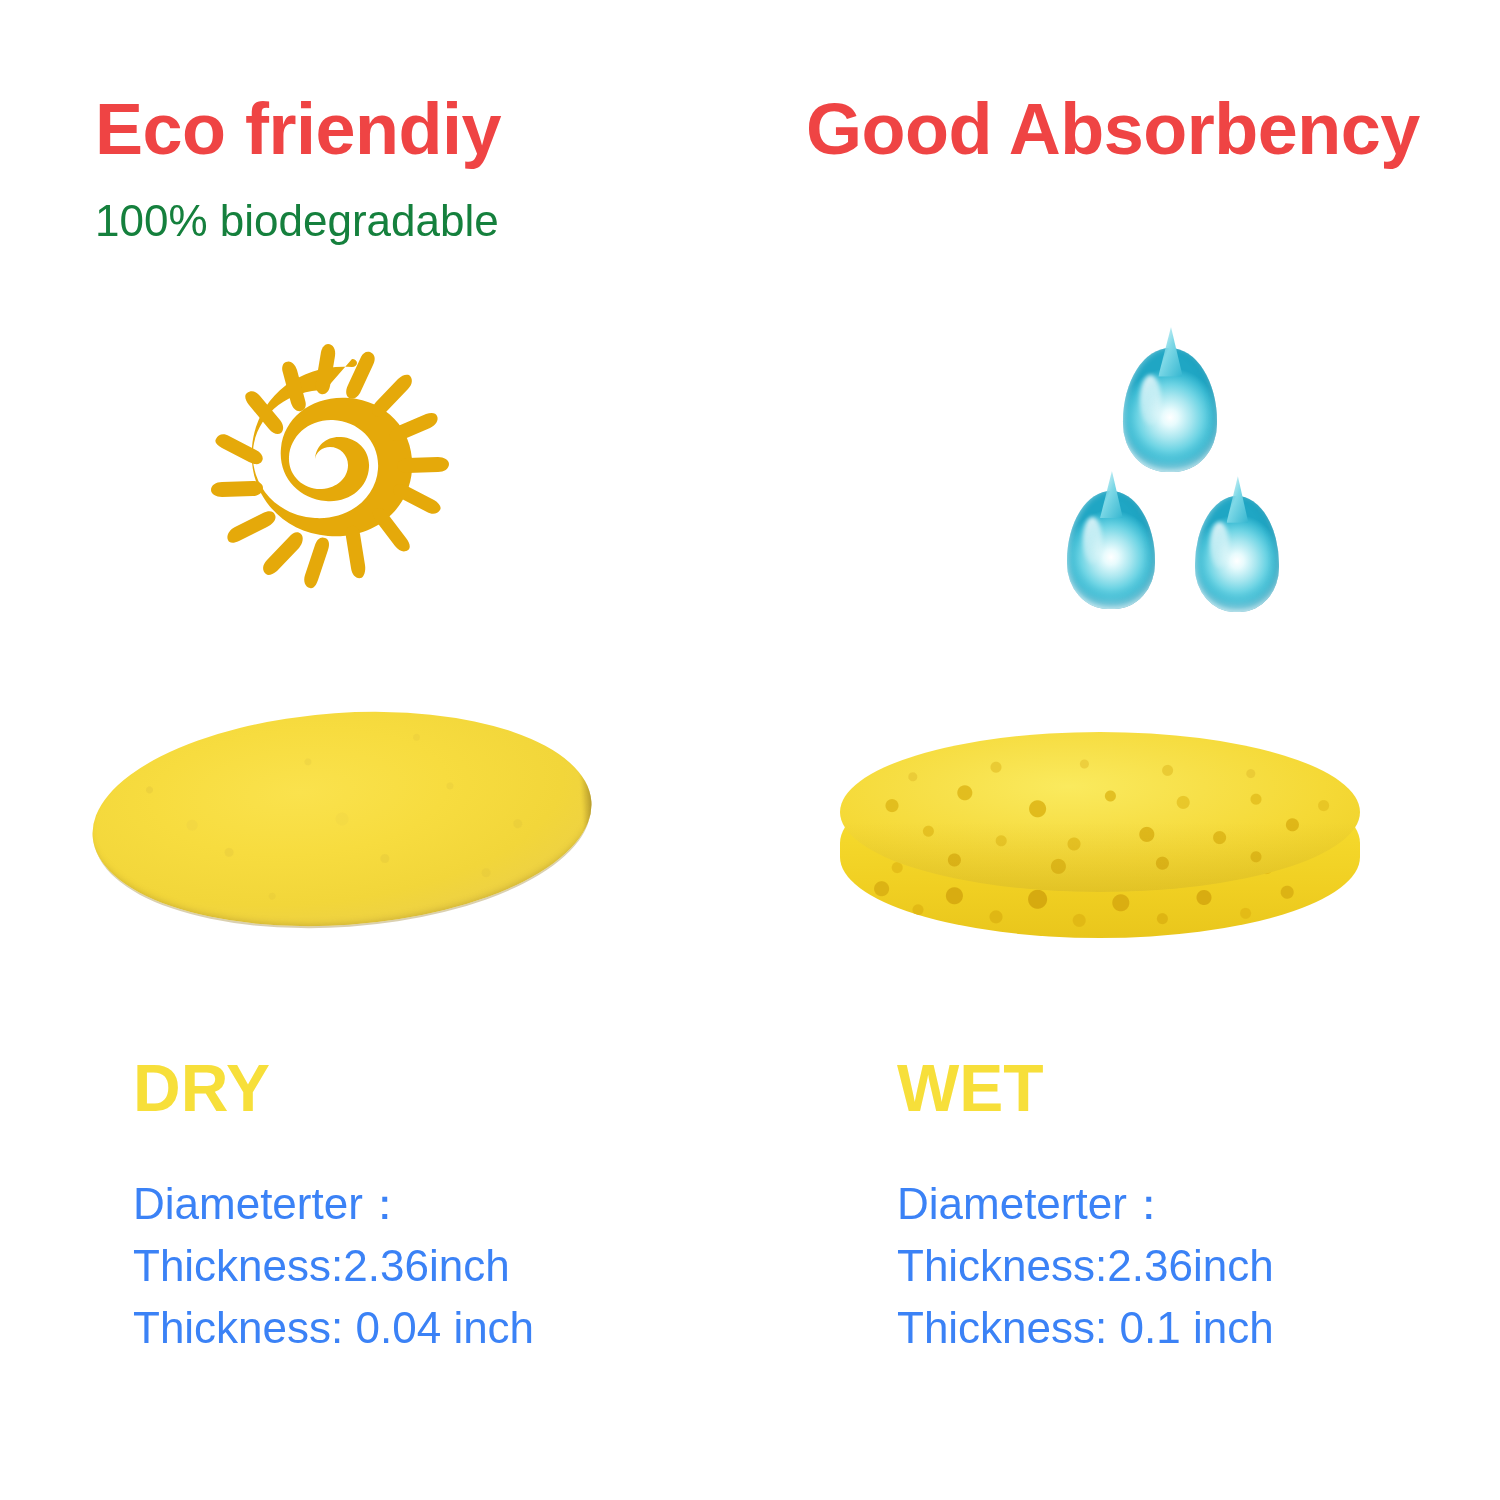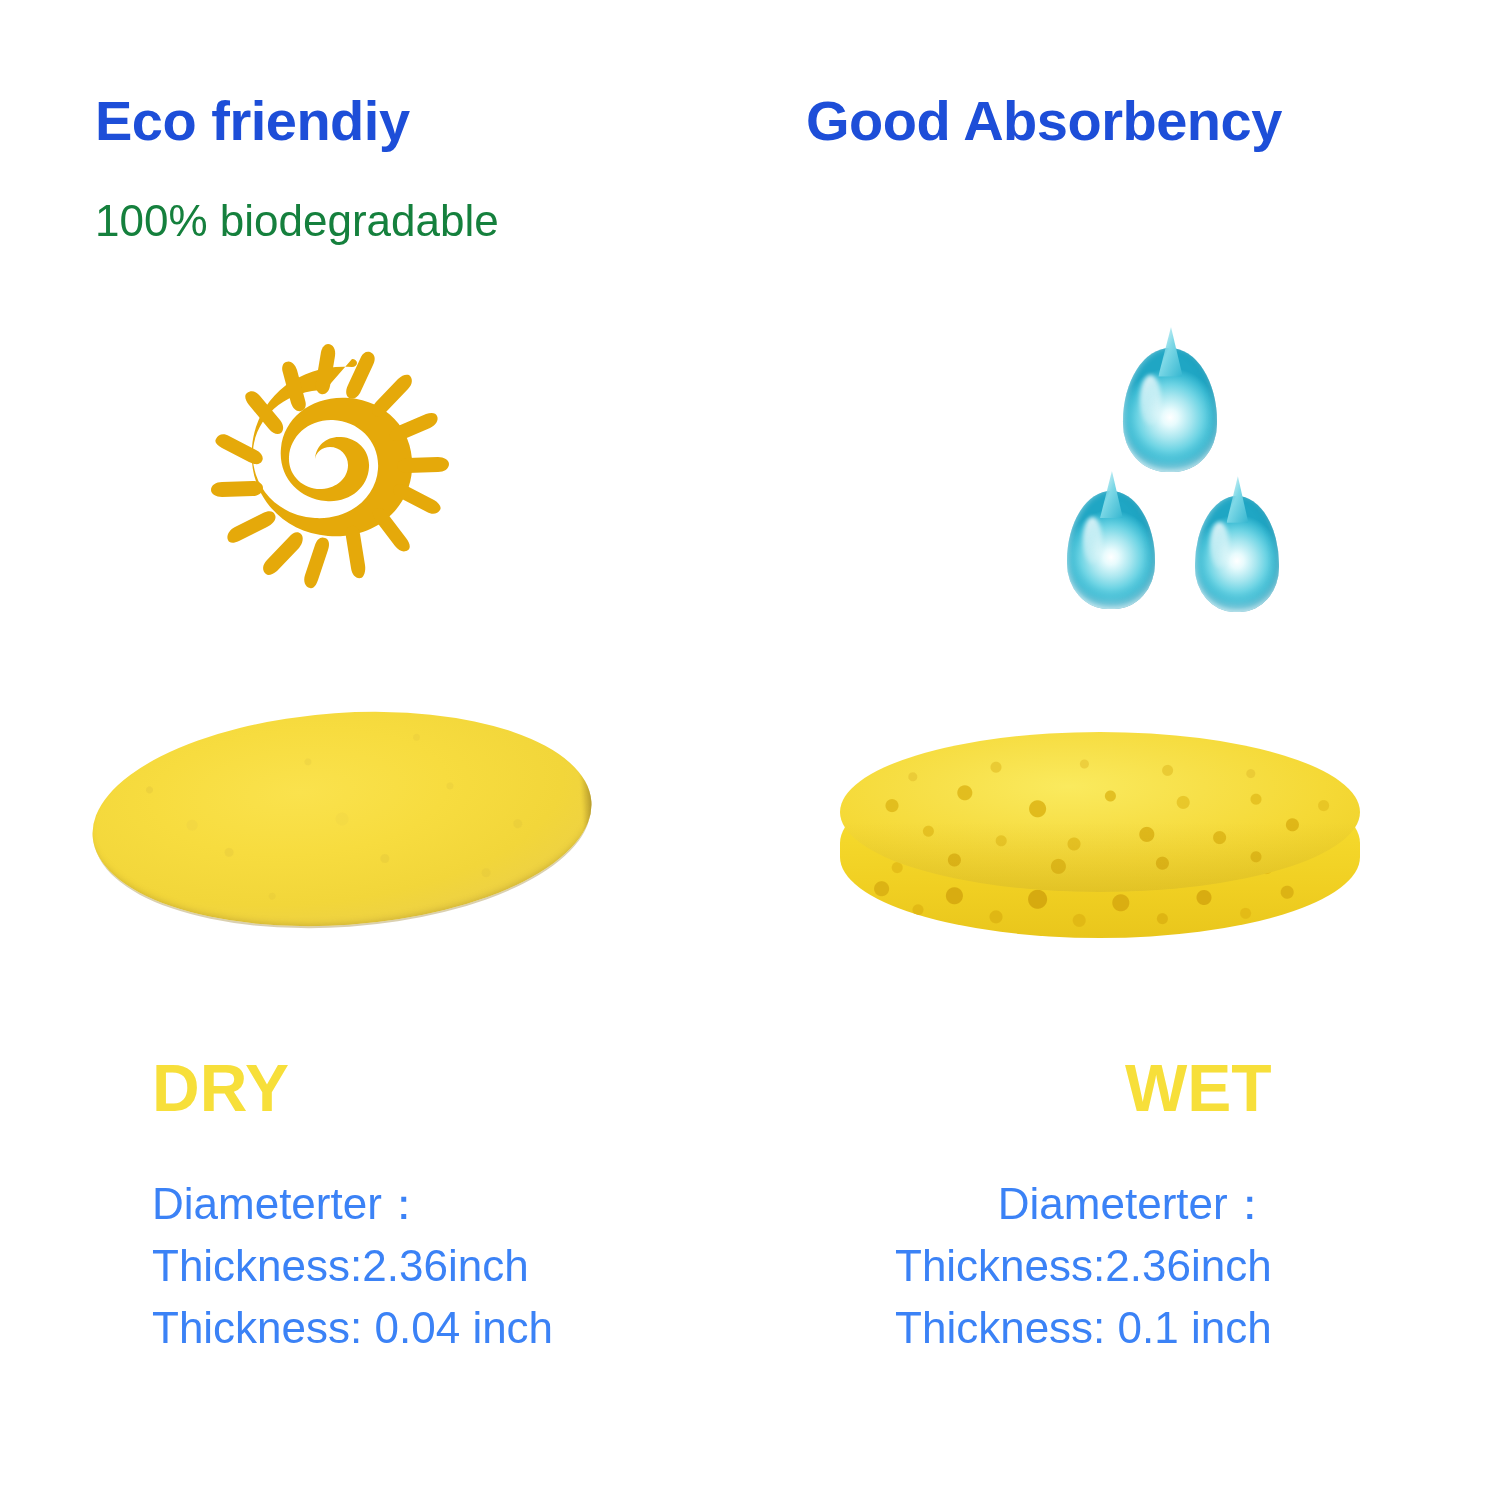--- a/index.html
+++ b/index.html
@@ -21,26 +21,26 @@
     top: 0;
     width: 750px;
     height: 1500px;
   }
   .panel-left  { left: 0; }
   .panel-right { left: 750px; }
 
   
   .headline {
     position: absolute;
-    font-size: 56px;
+    font-size: 72px;
     font-weight: bold;
     line-height: 1;
     letter-spacing: -0.5px;
     white-space: nowrap;
-    color: #1d4ed8;
+    color: #ef4444;
   }
   .subline {
     position: absolute;
     font-size: 44px;
     font-weight: normal;
     line-height: 1;
     white-space: nowrap;
     color: #15803d;
   }
   .panel-left  .headline { left: 95px;  top: 93px; }
@@ -249,24 +249,23 @@
     width: 100%; height: 44%;
     border-radius: 0 0 50% 50% / 0 0 100% 100%;
     background: linear-gradient(to bottom, rgba(180,140,20,0) 0%, rgba(180,140,20,0.22) 100%);
     pointer-events: none;
   }
 
   
   .spec-block {
     position: absolute;
     top: 1055px;
-    margin-left: 19px;
   }
   .panel-left  .spec-block { left: 133px; }
-  .panel-right .spec-block { left: 126px; text-align: right; }
+  .panel-right .spec-block { left: 147px; }
 
   .state-label {
     font-size: 66px;
     font-weight: bold;
     line-height: 1;
     color: #f7df3a;
     margin: 0 0 52px 0;
     white-space: nowrap;
   }
   .spec-line {

